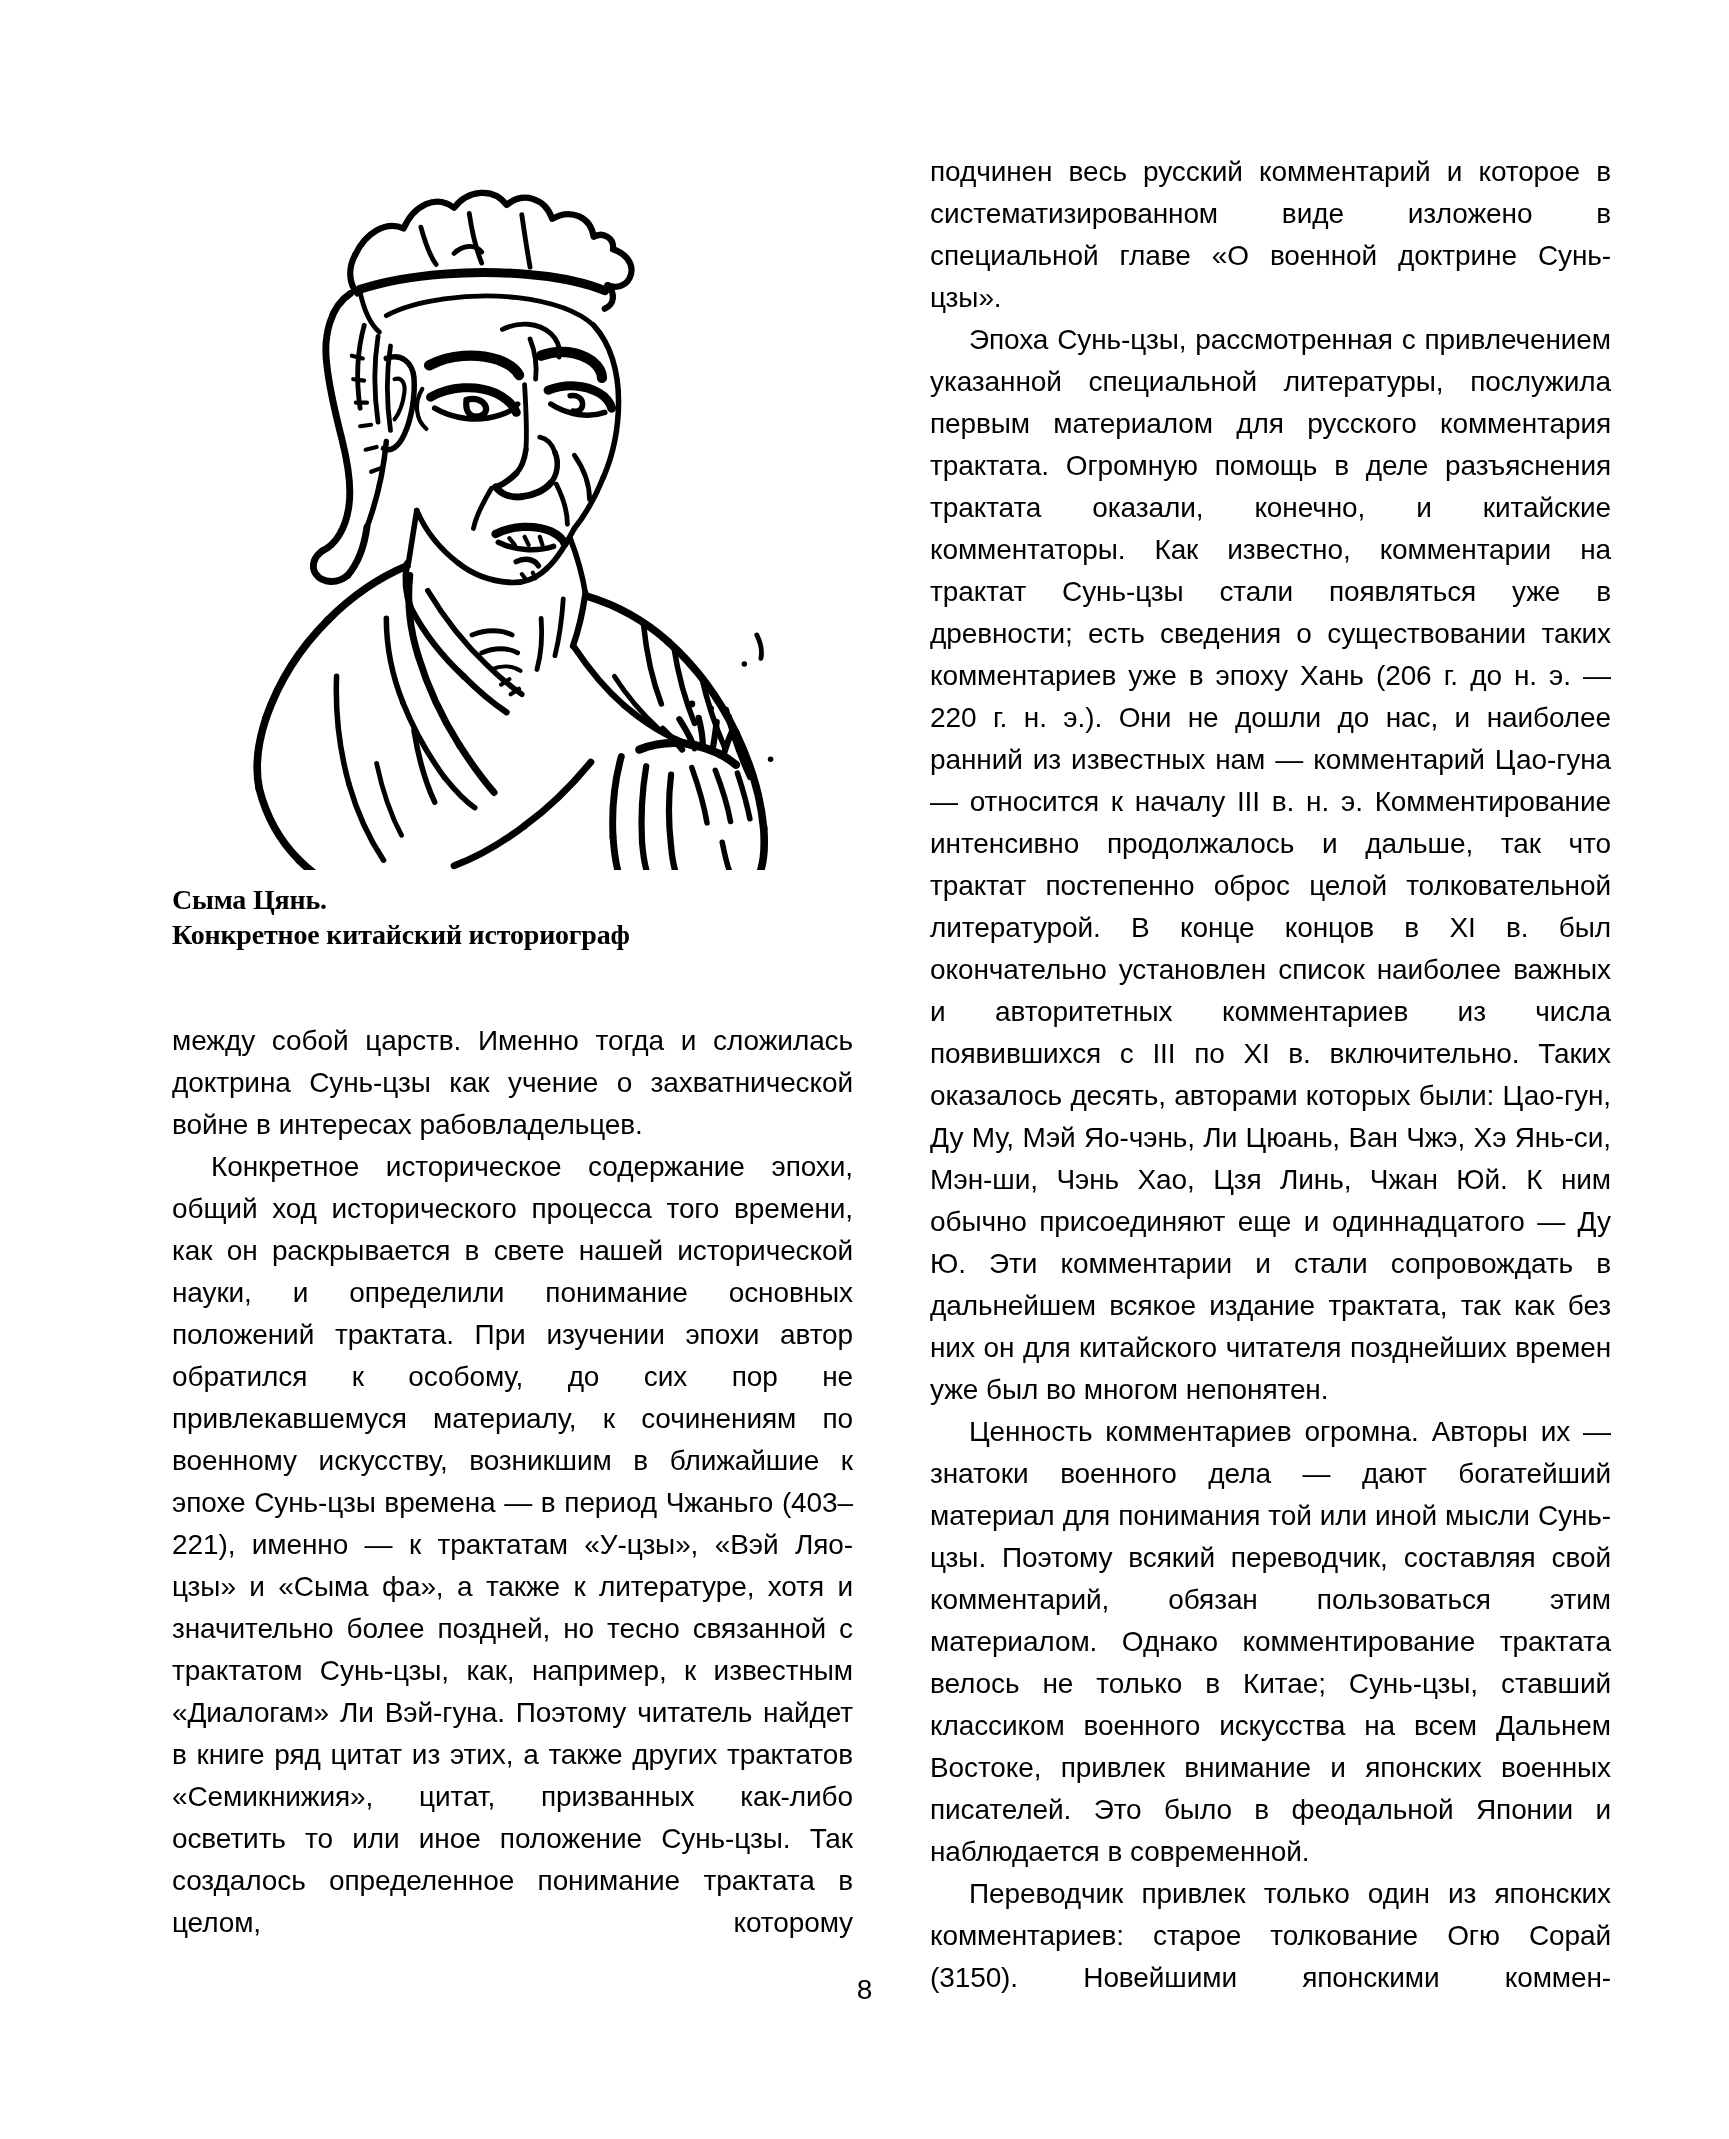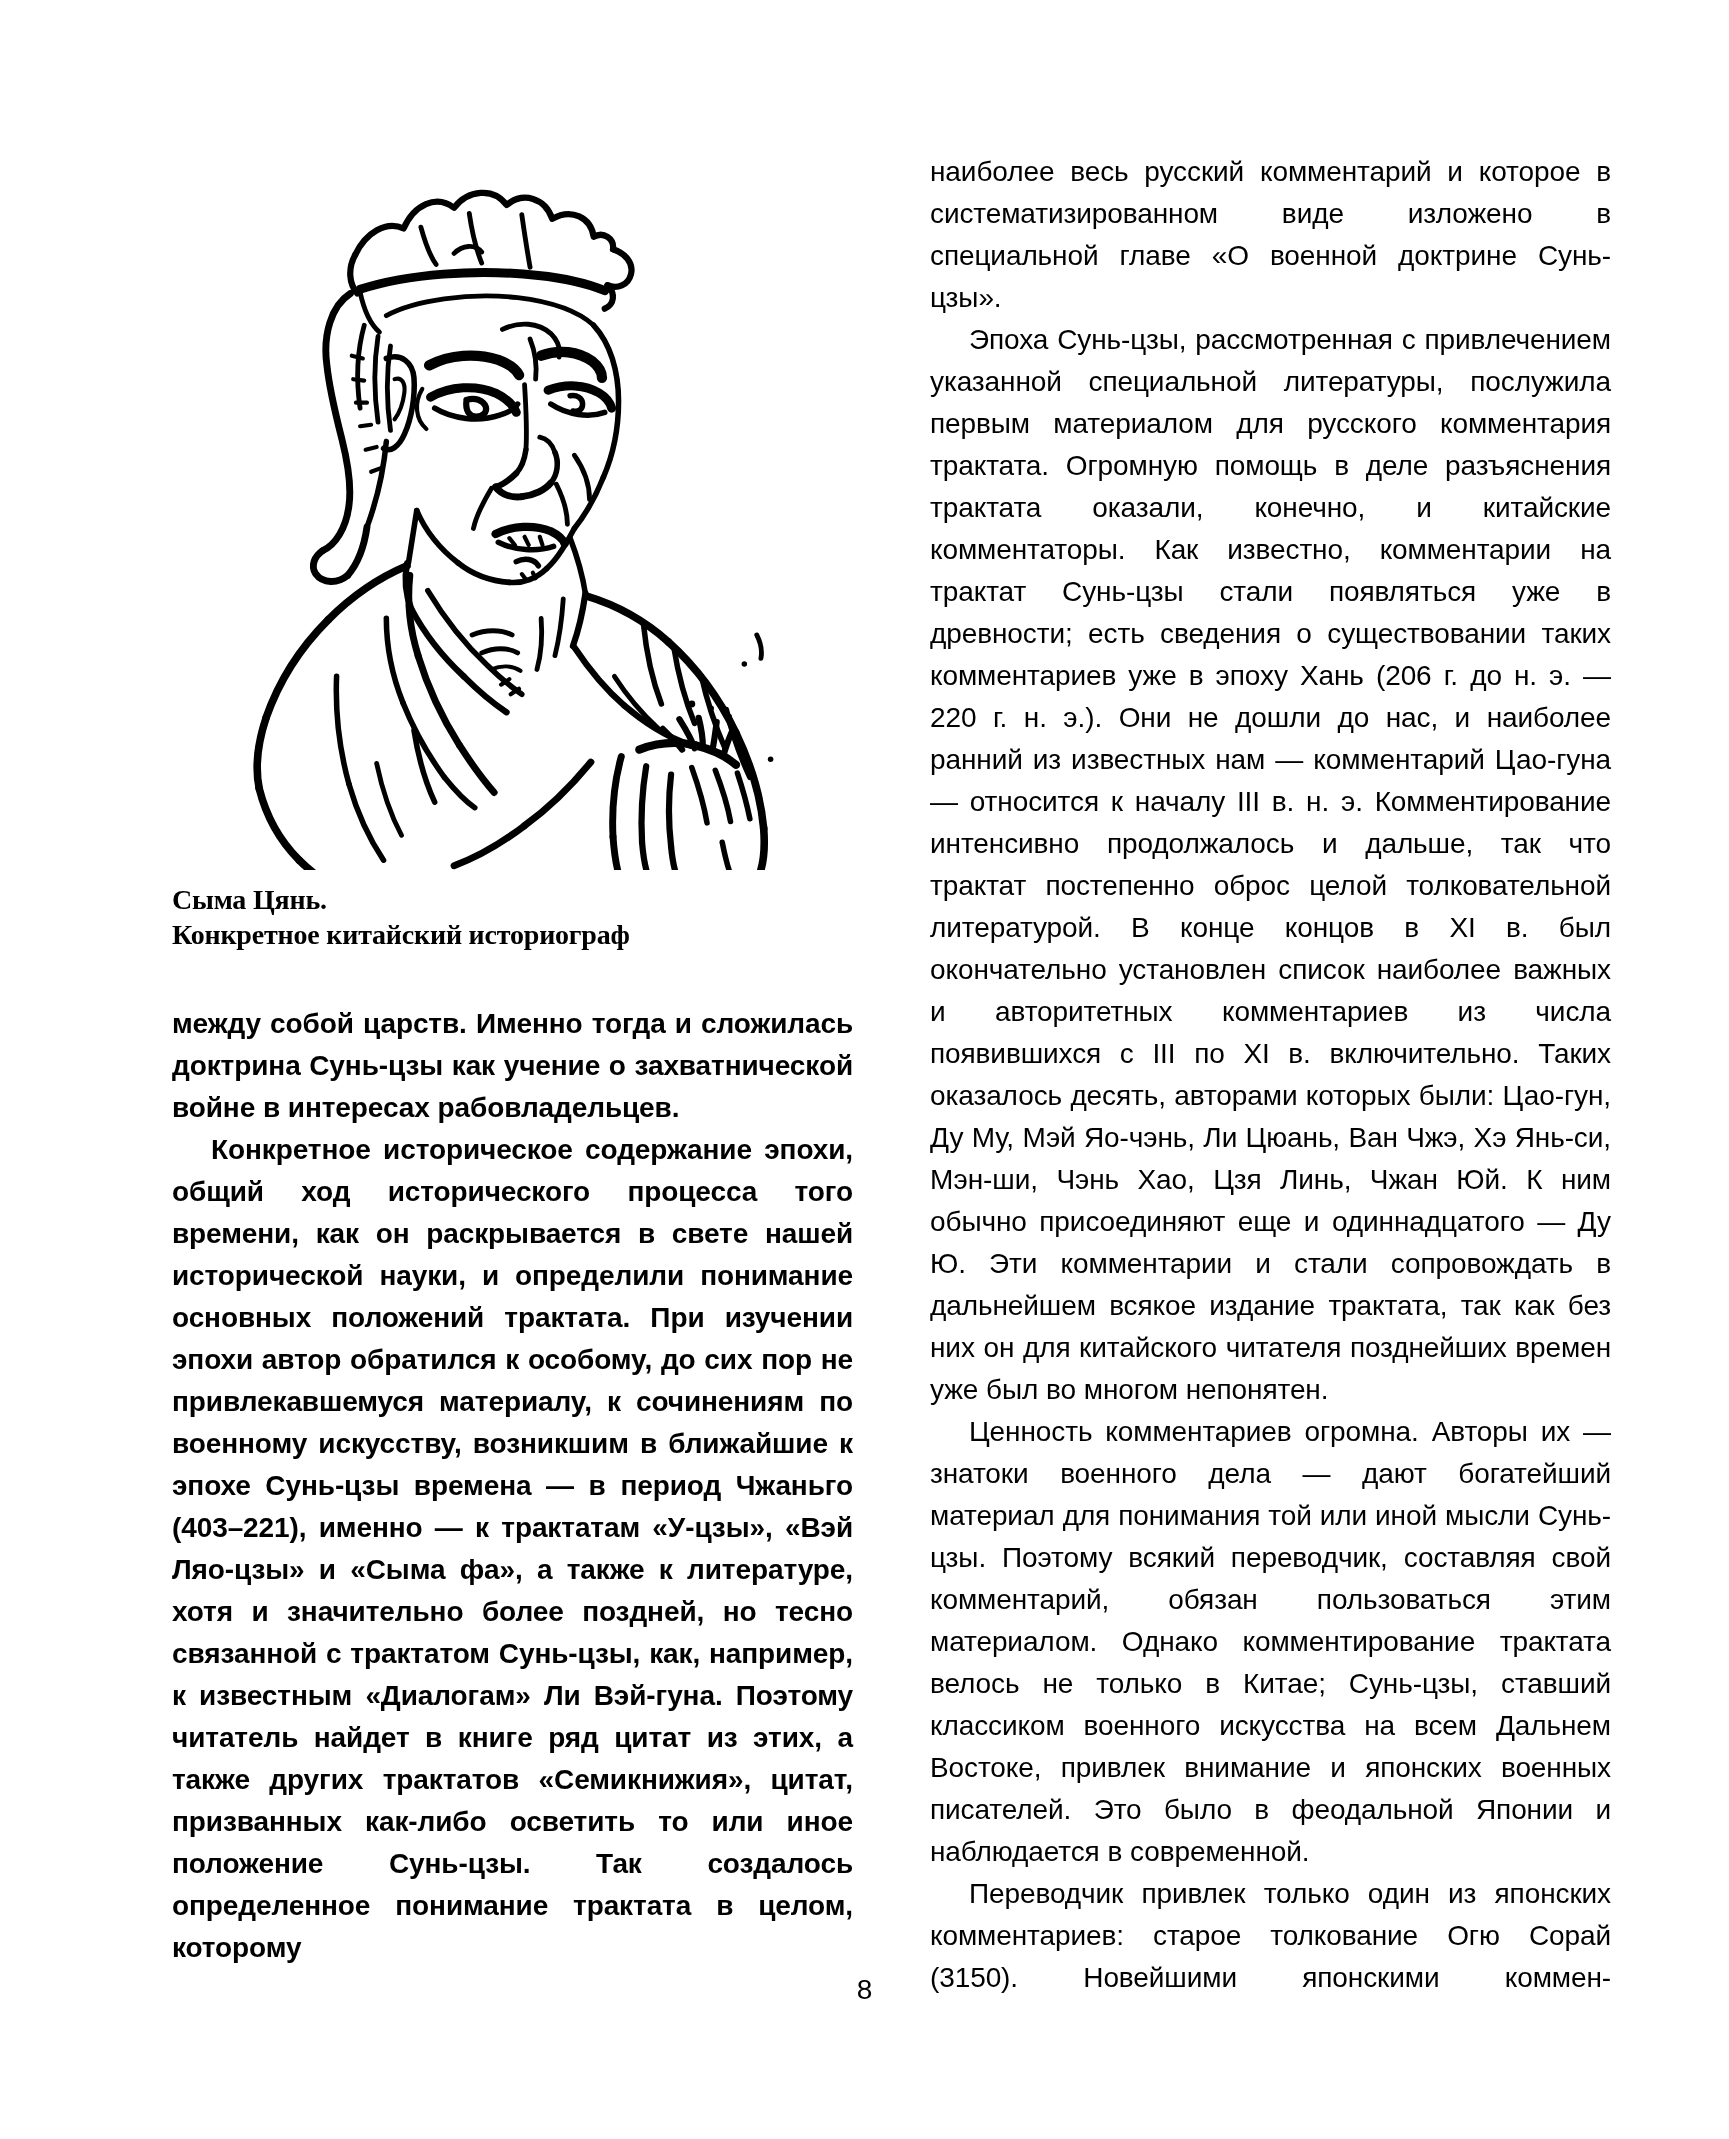--- a/index.html
+++ b/index.html
@@ -70,21 +70,21 @@
     color: #000;
     letter-spacing: -0.1px;
     word-spacing: 0.1px;
   }
   .body-text p {
     margin: 0;
     text-indent: 39px;
   }
   .body-text p.no-indent { text-indent: 0; }
 
-  .col-left .body-text { margin-top: 51px; font-weight: bold; }
+  .col-left .body-text { margin-top: 68px; }
 
   
   .body-text p.force-justify:after {
     content: "";
     display: inline-block;
     width: 100%;
   }
 
   
   .page-number {
@@ -284,21 +284,21 @@
     </div>
 
     <div class="body-text">
       <p class="no-indent">между собой царств. Именно тогда и сложилась доктрина Сунь-цзы как учение о захватнической войне в интересах рабовладельцев.</p>
       <p class="force-justify">Конкретное историческое содержание эпохи, общий ход исторического процесса того времени, как он раскрывается в свете нашей исторической науки, и определили понимание основных положений трактата. При изучении эпохи автор обратился к особому, до сих пор не привлекавшемуся материалу, к сочинениям по военному искусству, возникшим в ближайшие к эпохе Сунь-цзы времена — в период Чжаньго (403–221), именно — к трактатам «У-цзы», «Вэй Ляо-цзы» и «Сыма фа», а также к литературе, хотя и значительно более поздней, но тесно связанной с трактатом Сунь-цзы, как, например, к известным «Диалогам» Ли Вэй-гуна. Поэтому читатель найдет в книге ряд цитат из этих, а также других трактатов «Семикнижия», цитат, призванных как-либо осветить то или иное положение Сунь-цзы. Так создалось определенное понимание трактата в целом, которому</p>
     </div>
   </div>
 
   <div class="col col-right">
     <div class="body-text">
-      <p class="no-indent">наиболее весь русский комментарий и которое в систематизированном виде изложено в специальной главе «О военной доктрине Сунь-цзы».</p>
+      <p class="no-indent">подчинен весь русский комментарий и которое в систематизированном виде изложено в специальной главе «О военной доктрине Сунь-цзы».</p>
       <p>Эпоха Сунь-цзы, рассмотренная с привлечением указанной специальной литературы, послужила первым материалом для русского комментария трактата. Огромную помощь в деле разъяснения трактата оказали, конечно, и китайские комментаторы. Как известно, комментарии на трактат Сунь-цзы стали появляться уже в древности; есть сведения о существовании таких комментариев уже в эпоху Хань (206 г. до н. э. — 220 г. н. э.). Они не дошли до нас, и наиболее ранний из известных нам — комментарий Цао-гуна — относится к началу III в. н. э. Комментирование интенсивно продолжалось и дальше, так что трактат постепенно оброс целой толковательной литературой. В конце концов в XI в. был окончательно установлен список наиболее важных и авторитетных комментариев из числа появившихся с III по XI в. включительно. Таких оказалось десять, авторами которых были: Цао-гун, Ду Му, Мэй Яо-чэнь, Ли Цюань, Ван Чжэ, Хэ Янь-си, Мэн-ши, Чэнь Хао, Цзя Линь, Чжан Юй. К ним обычно присоединяют еще и одиннадцатого — Ду Ю. Эти комментарии и стали сопровождать в дальнейшем всякое издание трактата, так как без них он для китайского читателя позднейших времен уже был во многом непонятен.</p>
       <p>Ценность комментариев огромна. Авторы их — знатоки военного дела — дают богатейший материал для понимания той или иной мысли Сунь-цзы. Поэтому всякий переводчик, составляя свой комментарий, обязан пользоваться этим материалом. Однако комментирование трактата велось не только в Китае; Сунь-цзы, ставший классиком военного искусства на всем Дальнем Востоке, привлек внимание и японских военных писателей. Это было в феодальной Японии и наблюдается в современной.</p>
       <p class="force-justify">Переводчик привлек только один из японских комментариев: старое толкование Огю Сорай (3150). Новейшими японскими коммен-</p>
     </div>
   </div>
 
   <div class="page-number">8</div>
 
 </div>
 

